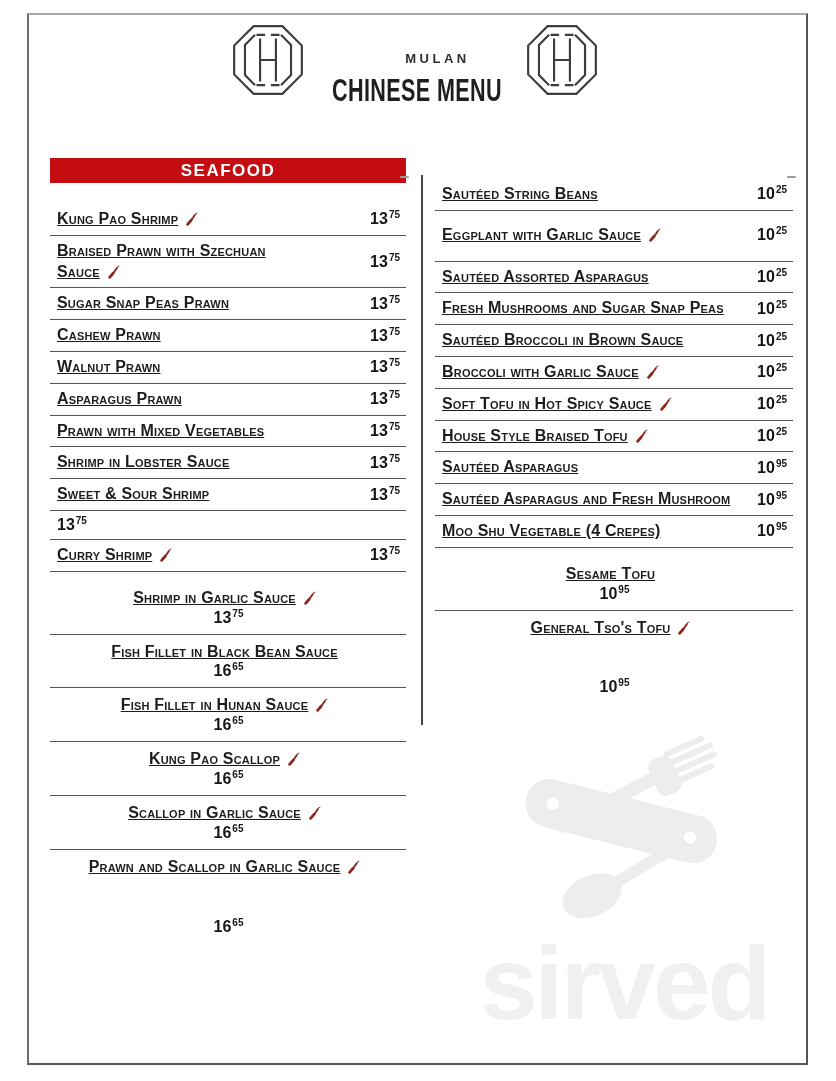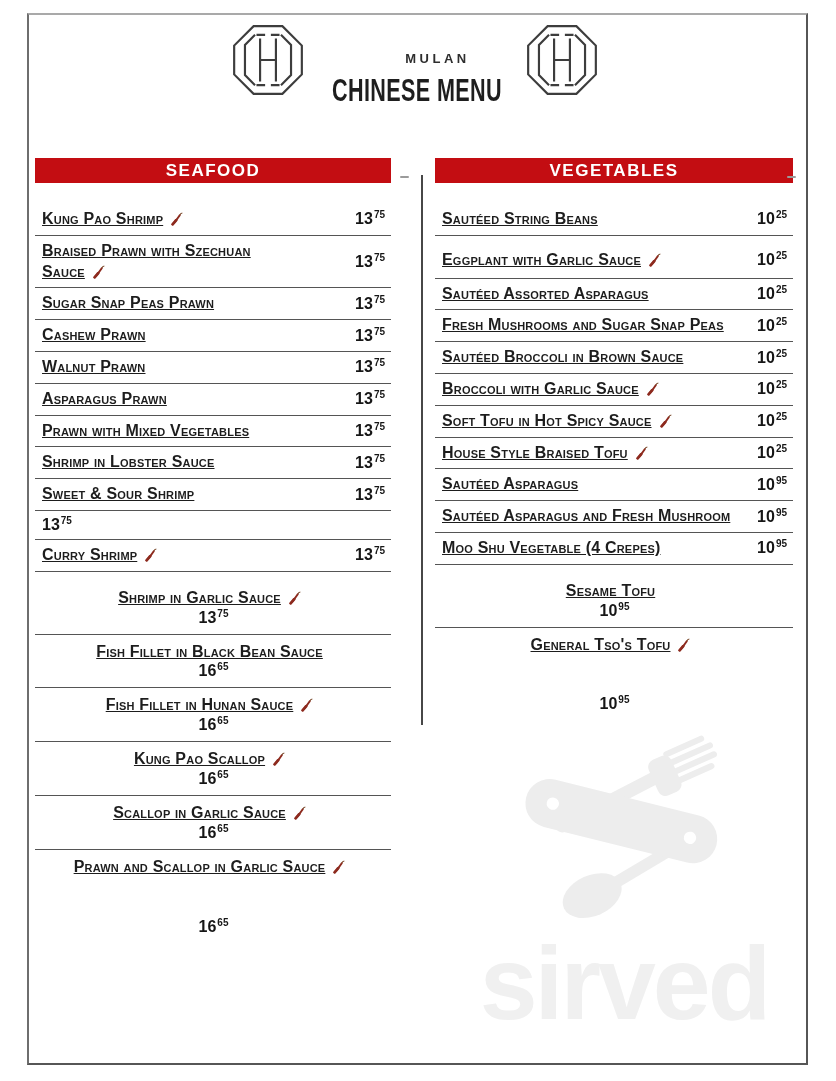--- a/index.html
+++ b/index.html
@@ -40,21 +40,21 @@
     margin-top: 7px;
     font-size: 30px; font-weight: bold; letter-spacing: 0.5px;
     color: #1e1e1e;
     transform: scale(0.72, 1.04);
     transform-origin: center top;
     white-space: nowrap;
   }
 
   
   .col { position: absolute; top: 143px; }
-  .col-left  { left: 6px;  width: 356px; }
+  .col-left  { left: 21px;  width: 356px; }
   .col-right { left: 406px; width: 358px; }
 
   .banner {
     height: 25px;
     background: var(--banner-red, #c30d12);
     color: #ffffff;
     display: flex; align-items: center; justify-content: center;
     font-size: 17px; font-weight: bold; letter-spacing: 1.5px;
   }
 
@@ -76,21 +76,21 @@
   .rows { margin-top: 21px; }
 
   .row {
     display: flex; justify-content: space-between; align-items: center;
     padding: 5px 4px 5px 7px;
     border-bottom: 1px solid var(--line-gray, #555555);
   }
   .row.last  { border-bottom: none; gap: 40px; }
   .row.gap   { margin-top: 9px; }
   .row.roomy { padding-top: 7px; padding-bottom: 7px; flex-direction: column; }
-  .row.tall  { padding-top: 14px; padding-bottom: 7px; }
+  .row.tall  { padding-top: 14px; padding-bottom: 15px; }
 
   .item-name {
     flex: 1 1 auto;
     padding-right: 10px;
     font-variant: small-caps;
     font-weight: bold;
     font-size: 16px;
     letter-spacing: 0.2px;
     color: var(--text-dark, #1d1d1d);
     line-height: 1.3;
@@ -295,23 +295,20 @@
                 <path d="M3.2 16.2 C5.8 13.4 9.6 8.6 12 4.9" stroke="#8d2a1e" stroke-width="2.4" stroke-linecap="round" fill="none"></path>
                 <path d="M3.2 16.2 C4.6 14.7 6.2 12.8 7.6 11" stroke="#8d2a1e" stroke-width="3.4" stroke-linecap="round" fill="none"></path>
                 <path d="M12 4.9 C12.6 3.4 13.8 2.4 15.2 2.2" stroke="#7a4a2b" stroke-width="1.3" fill="none"></path>
               </svg></span>
     <span class="price"><span class="pd">16</span><span class="pc">65</span></span>
   </div>
         </div>
     </section>
 
     <section class="col col-right">
-      <div class="banner">
-        <span>VEGETABLES</span>
-      </div>
       <div class="rows">
           <div class="row">
     <span class="item-name"><span class="nm">Sautéed String Beans</span></span>
     <span class="price"><span class="pd">10</span><span class="pc">25</span></span>
   </div>
           <div class="row tall">
     <span class="item-name"><span class="nm">Eggplant with Garlic Sauce</span><svg class="chili" viewBox="0 0 16 18" width="13" height="15" aria-hidden="true">
                 <path d="M3.2 16.2 C5.8 13.4 9.6 8.6 12 4.9" stroke="#8d2a1e" stroke-width="2.4" stroke-linecap="round" fill="none"></path>
                 <path d="M3.2 16.2 C4.6 14.7 6.2 12.8 7.6 11" stroke="#8d2a1e" stroke-width="3.4" stroke-linecap="round" fill="none"></path>
                 <path d="M12 4.9 C12.6 3.4 13.8 2.4 15.2 2.2" stroke="#7a4a2b" stroke-width="1.3" fill="none"></path>

